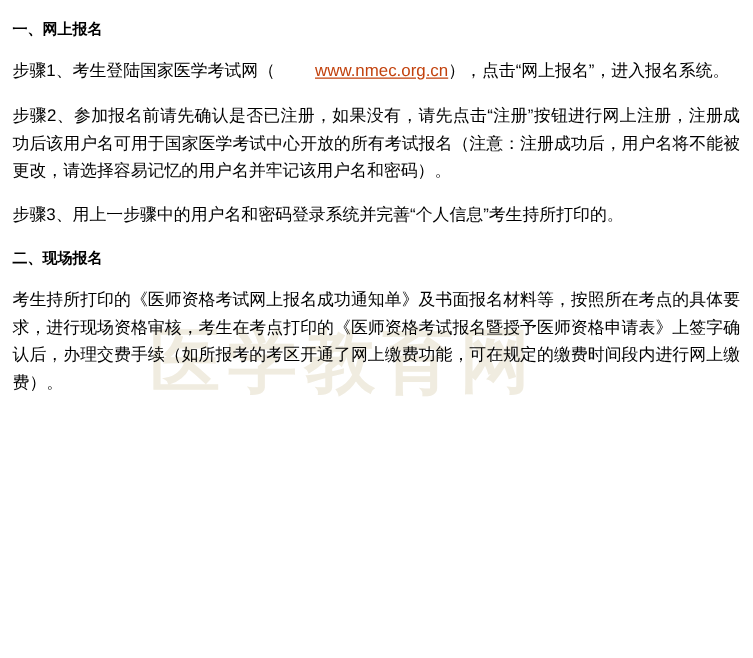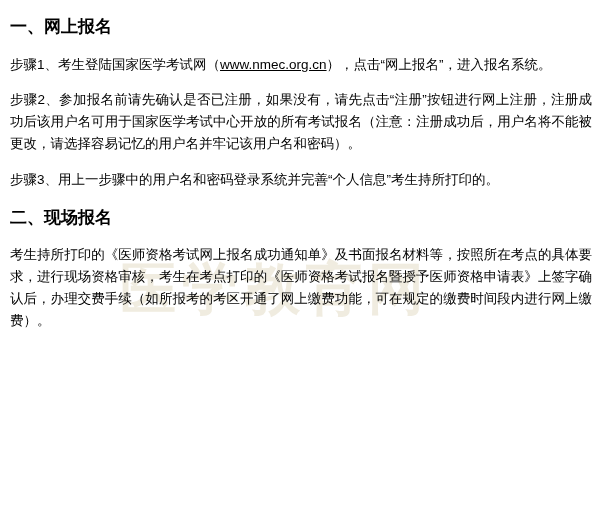--- a/index.html
+++ b/index.html
@@ -32,38 +32,39 @@
     letter-spacing: 6px;
     white-space: nowrap;
     z-index: 0;
     font-family: Liberation Sans, sans-serif;
   }
   .content {
     position: relative;
     z-index: 1;
   }
   h2.section {
-    font-size: 17px;
+    font-size: 12px;
     font-weight: bold;
     margin: 0 0 14px 0;
     line-height: 1.5;
   }
   h2.section.second {
   }
   p.para {
     font-size: 13.5px;
     line-height: 1.62;
     margin: 0 0 14px 0;
     text-align: justify;
     text-justify: inter-ideograph;
   }
   .link {
-    color: #000000;
+    color: #c2410c;
     text-decoration: underline;
     cursor: pointer;
+    margin-left: 32px;
   }
   .blk {
     
   }
 </style>
 </head>
 <body>
 
 <div class="page">
 

